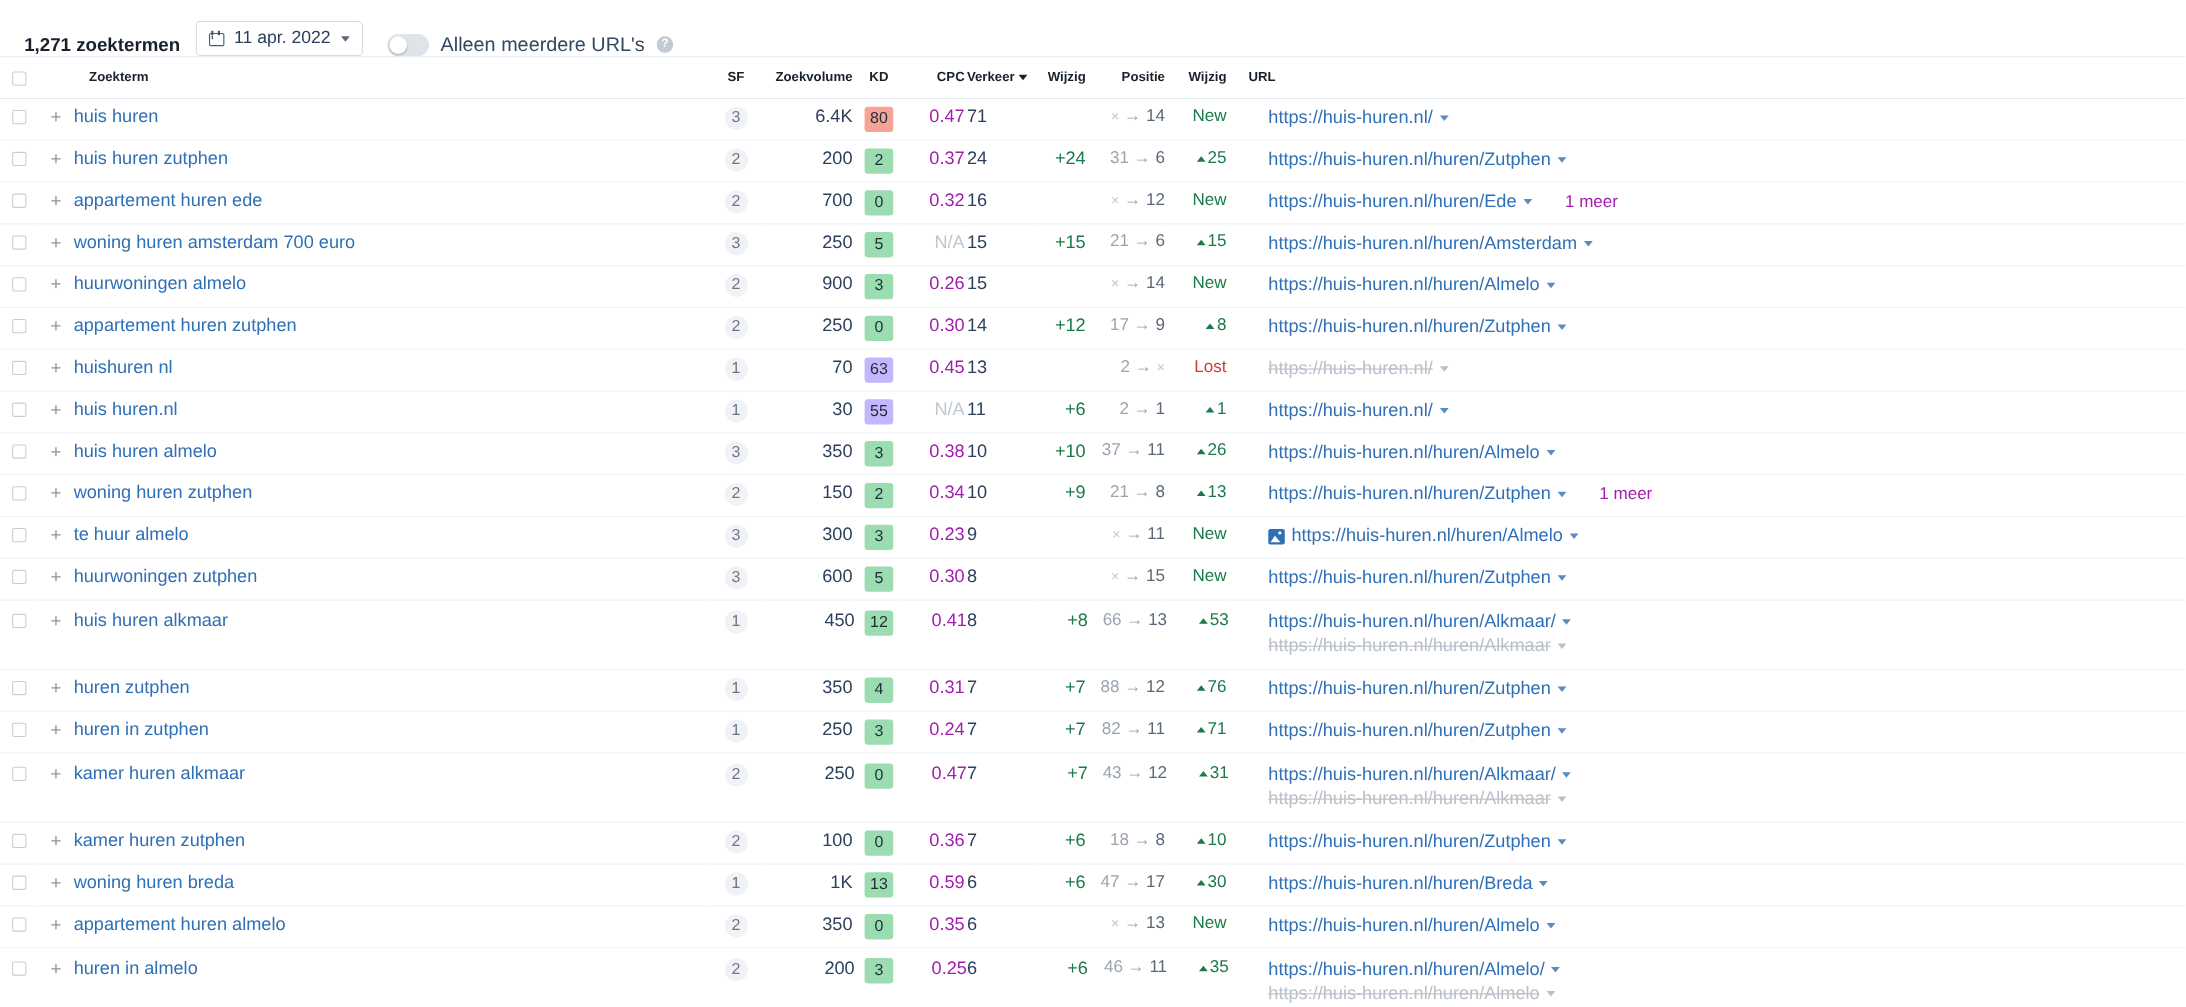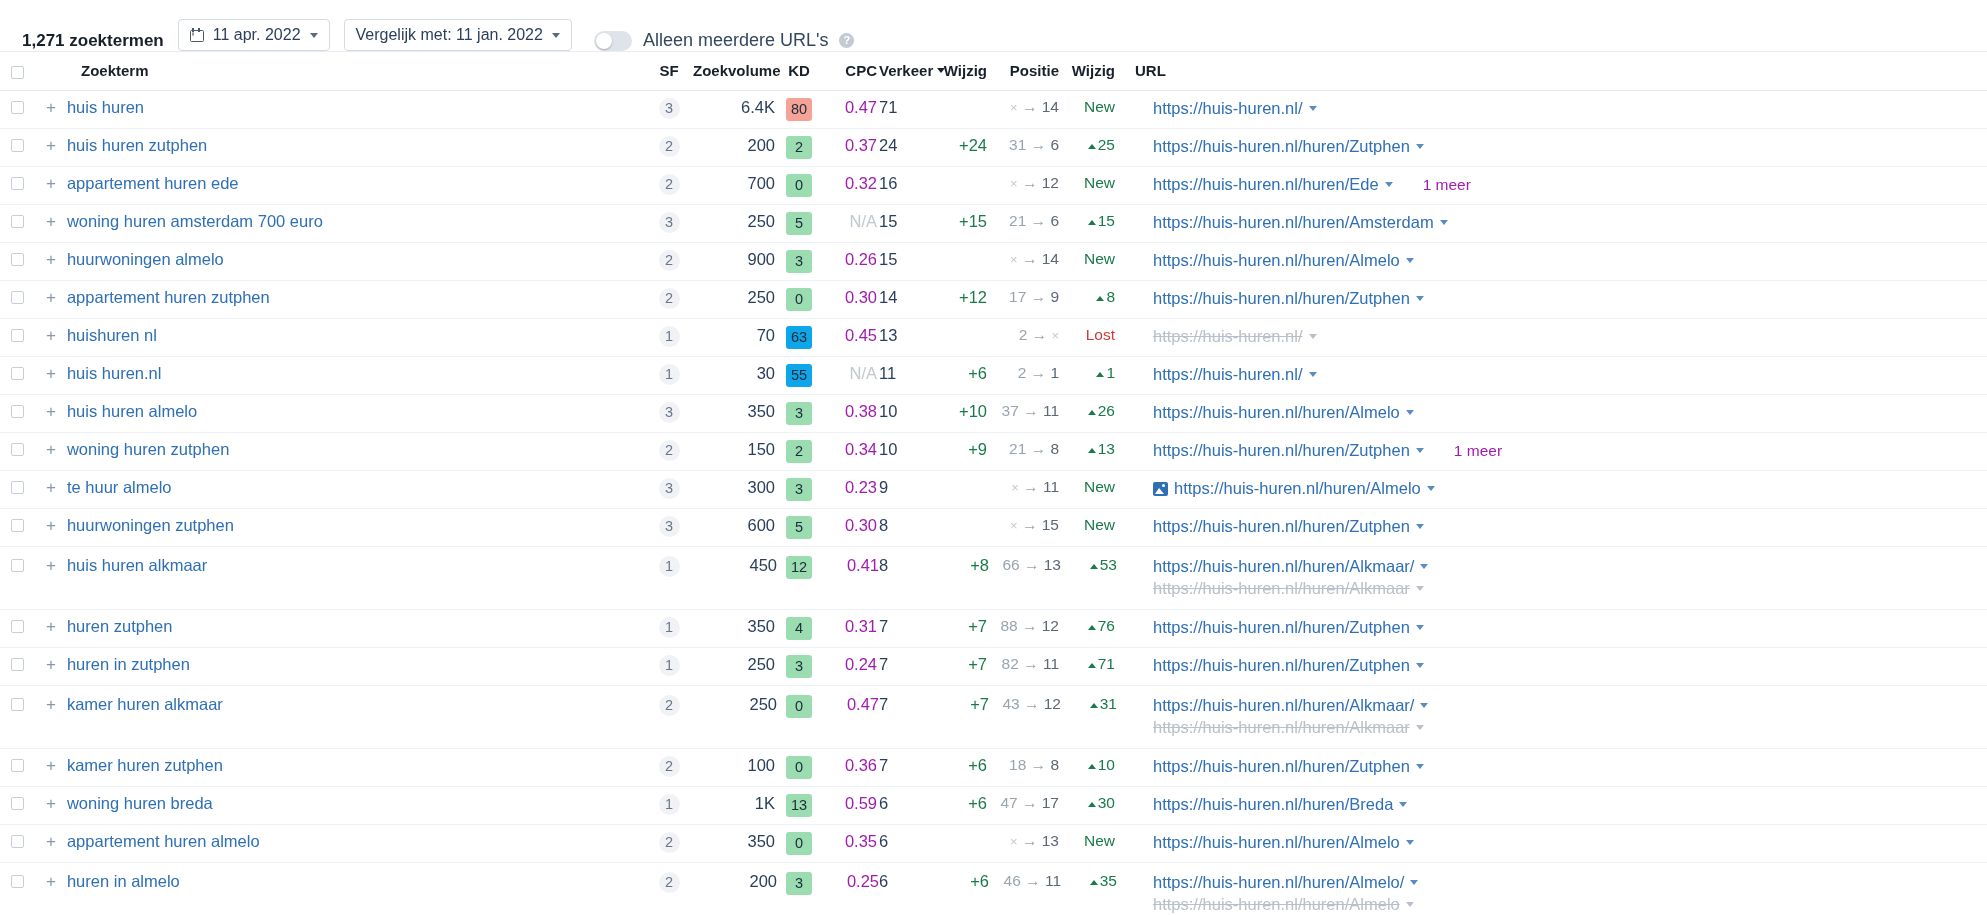--- a/index.html
+++ b/index.html
@@ -51,21 +51,21 @@
   }
   .toggle-label { color:#33475f; font-size:18px; white-space:nowrap; }
   .help-ico {
     width:15px;height:15px;border-radius:50%;background:#c3cad3;color:#fff;
     font-size:11px;line-height:15px;text-align:center;font-weight:bold;flex:none;cursor:pointer;
   }
 
   
   table { width:100%; border-collapse:collapse; table-layout:fixed; }
   thead th {
-    font-size:15px; font-weight:bold; color:#17202b;
+    font-size:12px; font-weight:bold; color:#17202b;
     padding:10px 0 11px; border-bottom:1px solid #e4e9ee;
     white-space:nowrap; vertical-align:middle;
   }
   .c-chk    { width:34px; }
   .c-kw     { width:auto; text-align:left; }
   .c-sf     { width:48px;  text-align:center; }
   .c-vol    { width:84px;  text-align:right; }
   .c-kd     { width:44px;  text-align:center; }
   .c-cpc    { width:58px;  text-align:right; }
   .c-traf   { width:60px;  text-align:left; }
@@ -97,21 +97,21 @@
   .sf-badge {
     display:inline-block; min-width:21px; height:21px; line-height:21px;
     border-radius:50%; background:#f0f2f5; color:#6b7787; font-size:14.5px; text-align:center;
   }
   .vol { color:#2b3f5c; padding-right:2px; }
   .kd-badge {
     display:inline-block; width:26px; height:23px; line-height:23px;
     border-radius:3px; font-size:14.5px; text-align:center; color:#1d2b3a;
   }
   .kd-green  { background:#9bdcb0; }
-  .kd-orange { background:#0ea5e9; }
+  .kd-orange { background:#c4b5fd; }
   .kd-red    { background:#f5a397; }
   .cpc { color:#a21caf; padding-right:2px; }
   .cpc.na { color:#c0c7d0; }
   .traf { color:#2b3f5c; padding-right:2px; }
   .tchg { color:#1a7a49; padding-right:2px; }
   .pos  { color:#9aa4b1; white-space:nowrap; padding-right:2px; font-size:15.5px; }
   .pos b { color:#5b6878; font-weight:normal; }
   .pos .x { color:#c2c9d2; font-size:13px; }
   .pchg { white-space:nowrap; padding-right:2px; font-size:15.5px; }
   .pchg.up   { color:#1a7a49; }
@@ -144,24 +144,20 @@
 
 <div class="toolbar">
   <span class="kw-count">1,271 zoektermen</span>
 
   <div class="pill">
     <span class="cal-ico"></span>
     <span>11 apr. 2022</span>
     <span class="caret"></span>
   </div>
 
-  <div class="pill">
-    <span>Vergelijk met: 11 jan. 2022</span>
-    <span class="caret"></span>
-  </div>
 
   <div class="toggle-wrap">
     <div class="toggle"></div>
     <span class="toggle-label">Alleen meerdere URL's</span>
     <span class="help-ico">?</span>
   </div>
 </div>
 
 <table>
   <thead>

